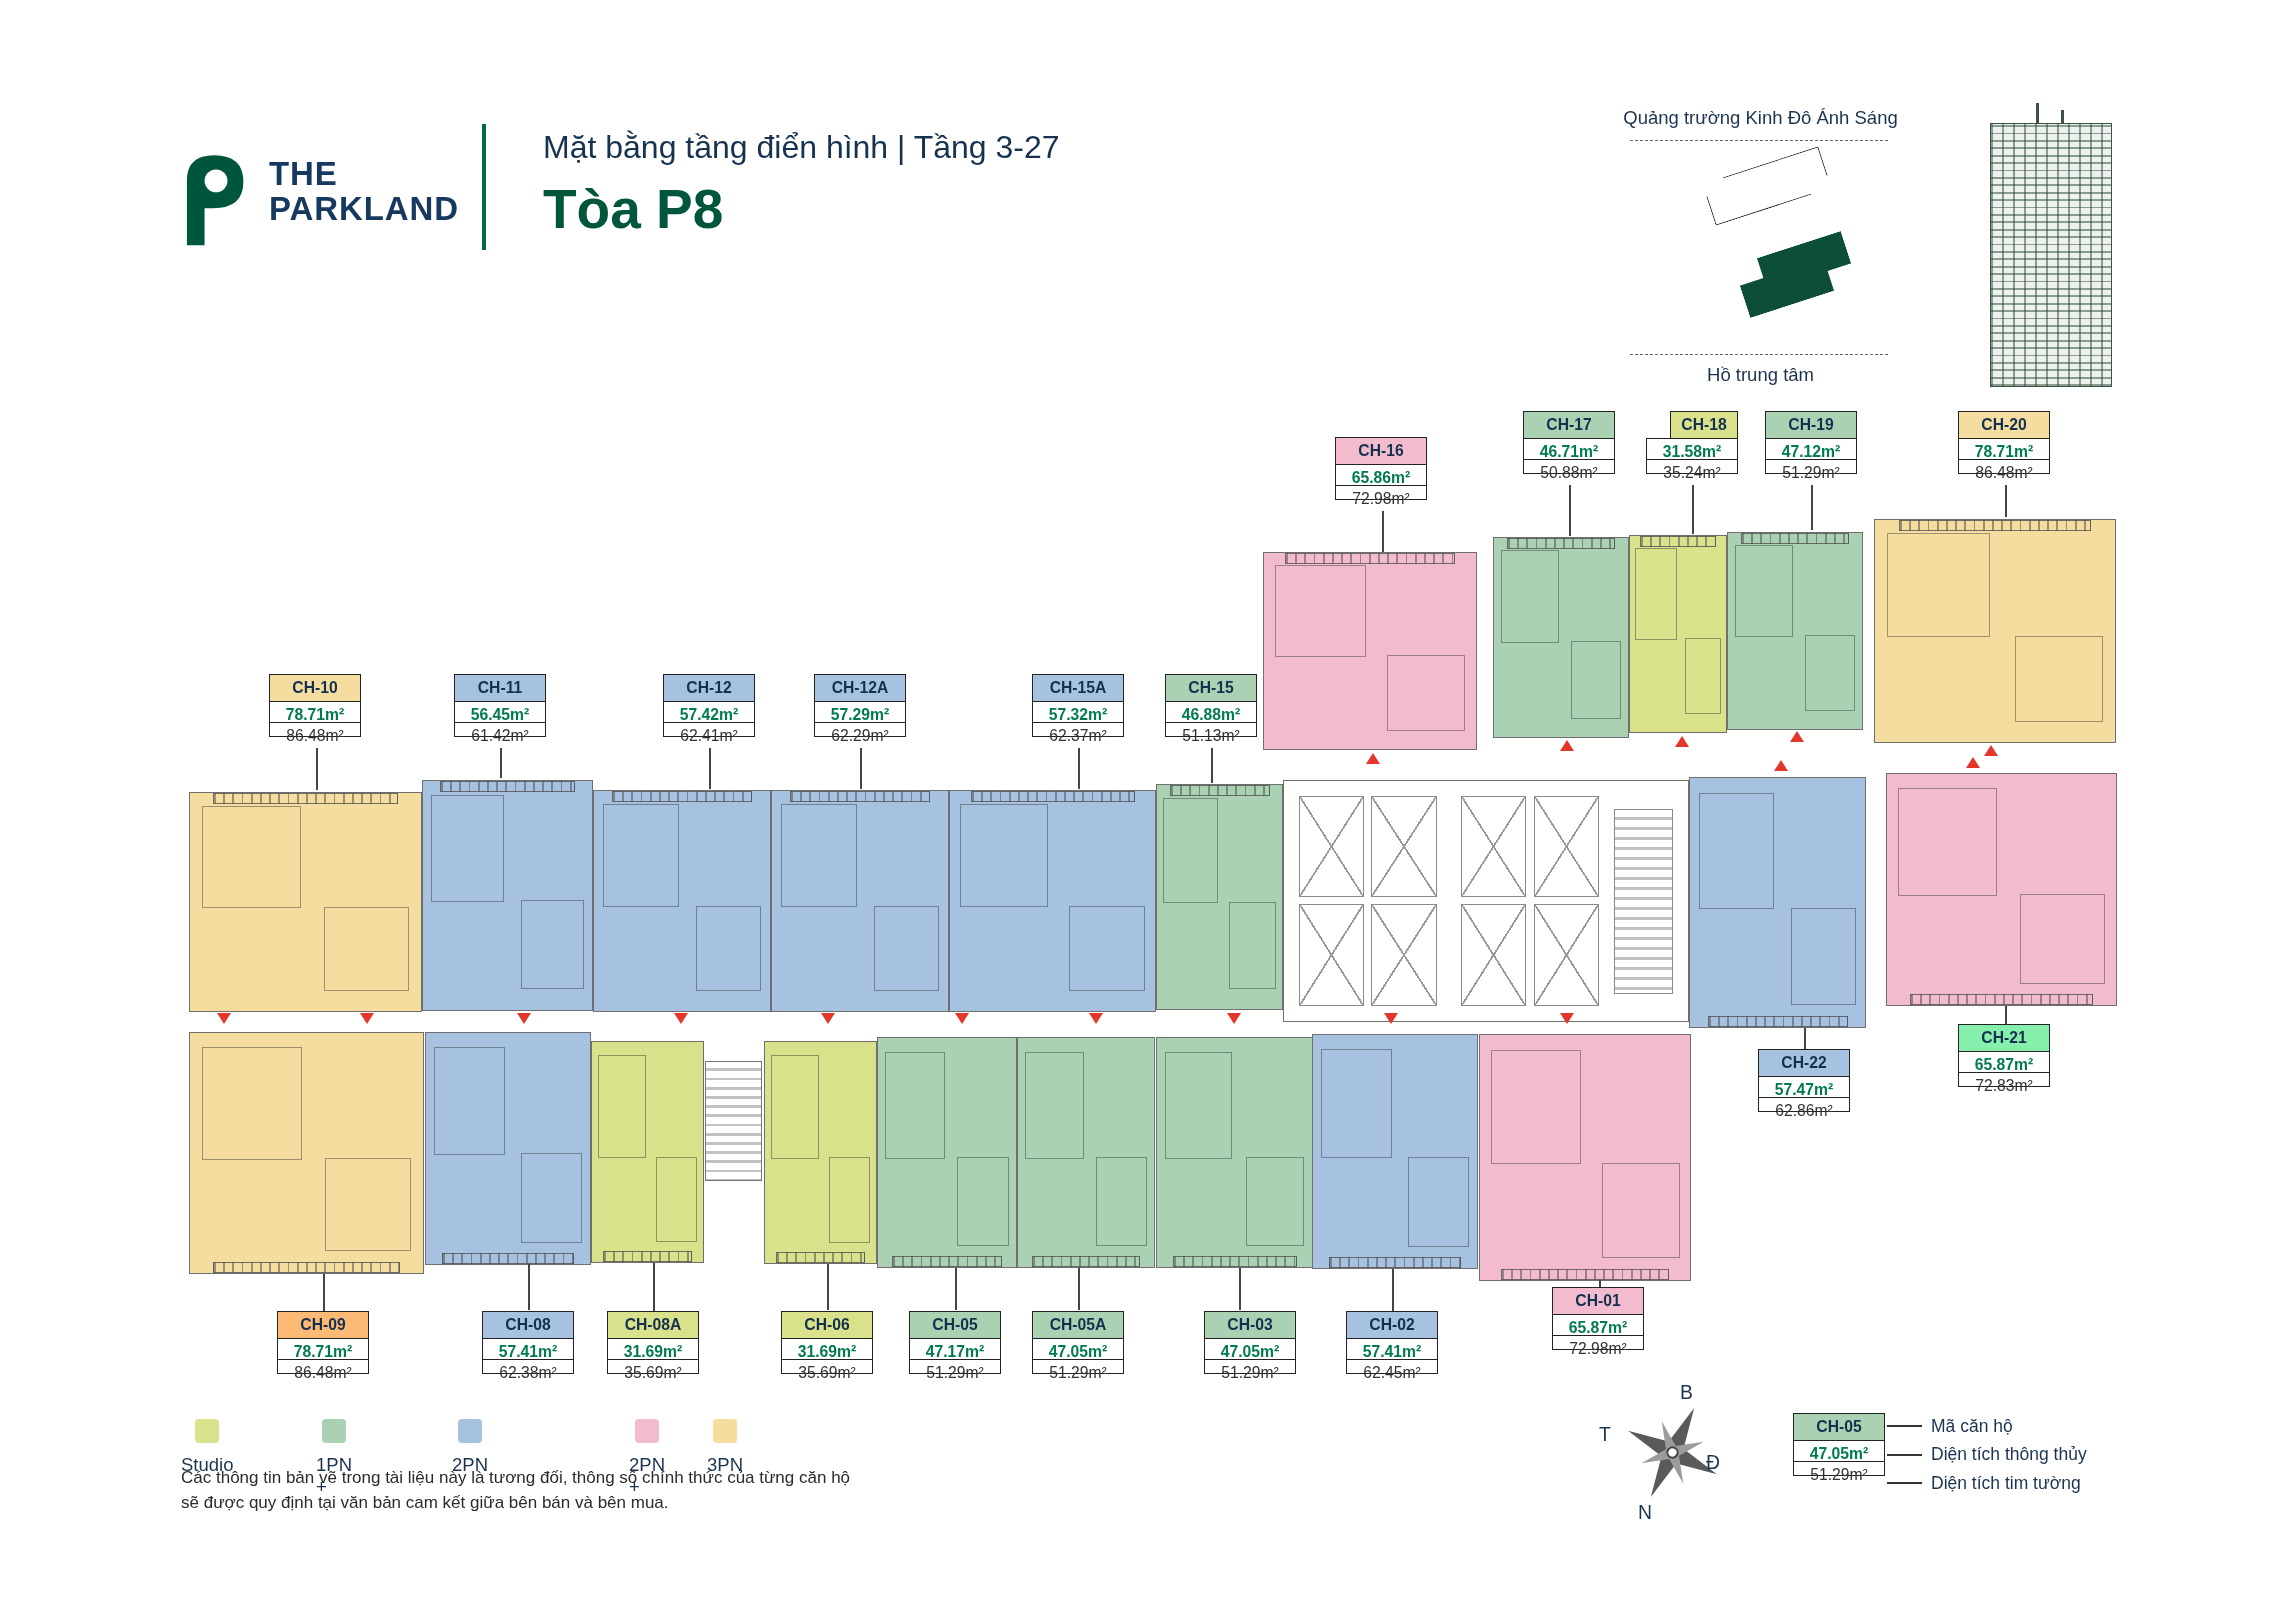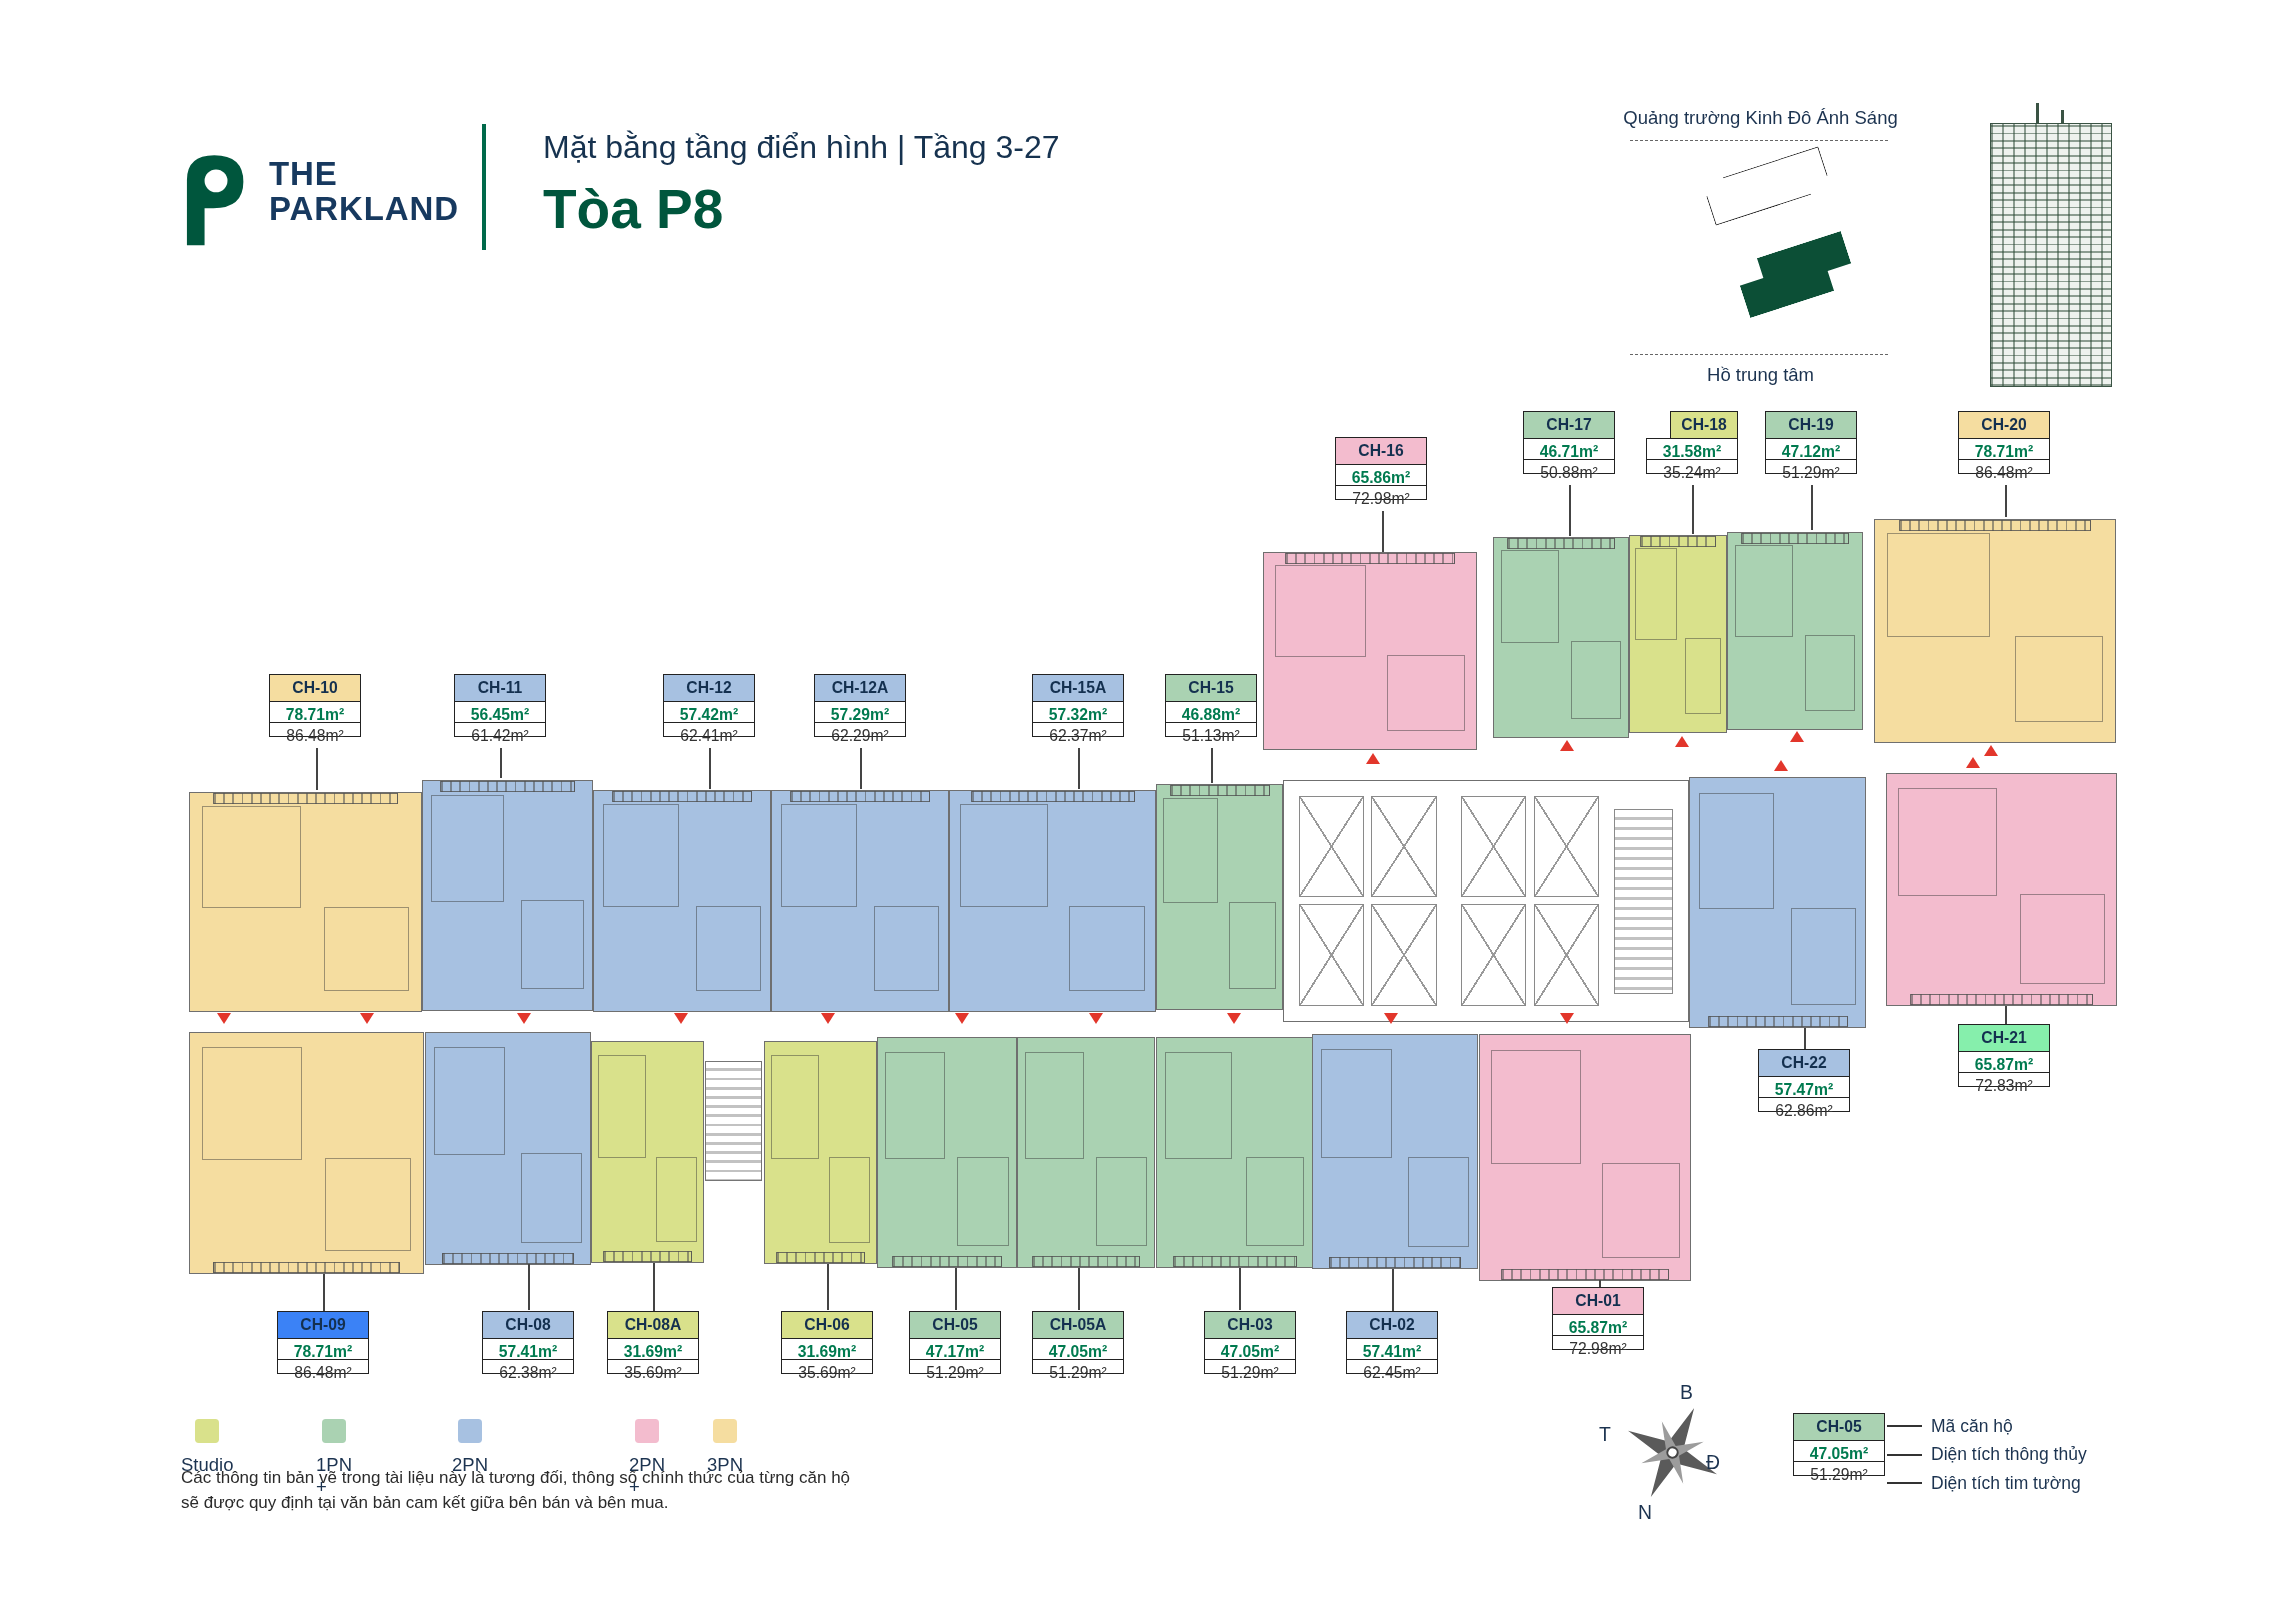--- a/index.html
+++ b/index.html
@@ -308,21 +308,21 @@
         <div class="crow a2">62.86m²</div>
       </div>
       <div class="leader" style="left: 1804px; height: 21px; top: 1028px;"></div>
       <div class="callout" style="left: 1958px; top: 1024px;">
         <div class="crow code" style="background: #86efac;">CH-21</div>
         <div class="crow a1">65.87m²</div>
         <div class="crow a2">72.83m²</div>
       </div>
       <div class="leader" style="left: 2005px; height: 18.5px; top: 1006px;"></div>
       <div class="callout" style="left: 277px; top: 1311px;">
-        <div class="crow code" style="background: #3b82f6;">CH-09</div>
+        <div class="crow code" style="background: #fdba74;">CH-09</div>
         <div class="crow a1">78.71m²</div>
         <div class="crow a2">86.48m²</div>
       </div>
       <div class="leader" style="left: 323px; height: 37px; top: 1274px;"></div>
       <div class="callout" style="left: 482px; top: 1311px;">
         <div class="crow code" style="background: rgb(167, 193, 225);">CH-08</div>
         <div class="crow a1">57.41m²</div>
         <div class="crow a2">62.38m²</div>
       </div>
       <div class="leader" style="left: 528px; height: 46px; top: 1264px;"></div>

